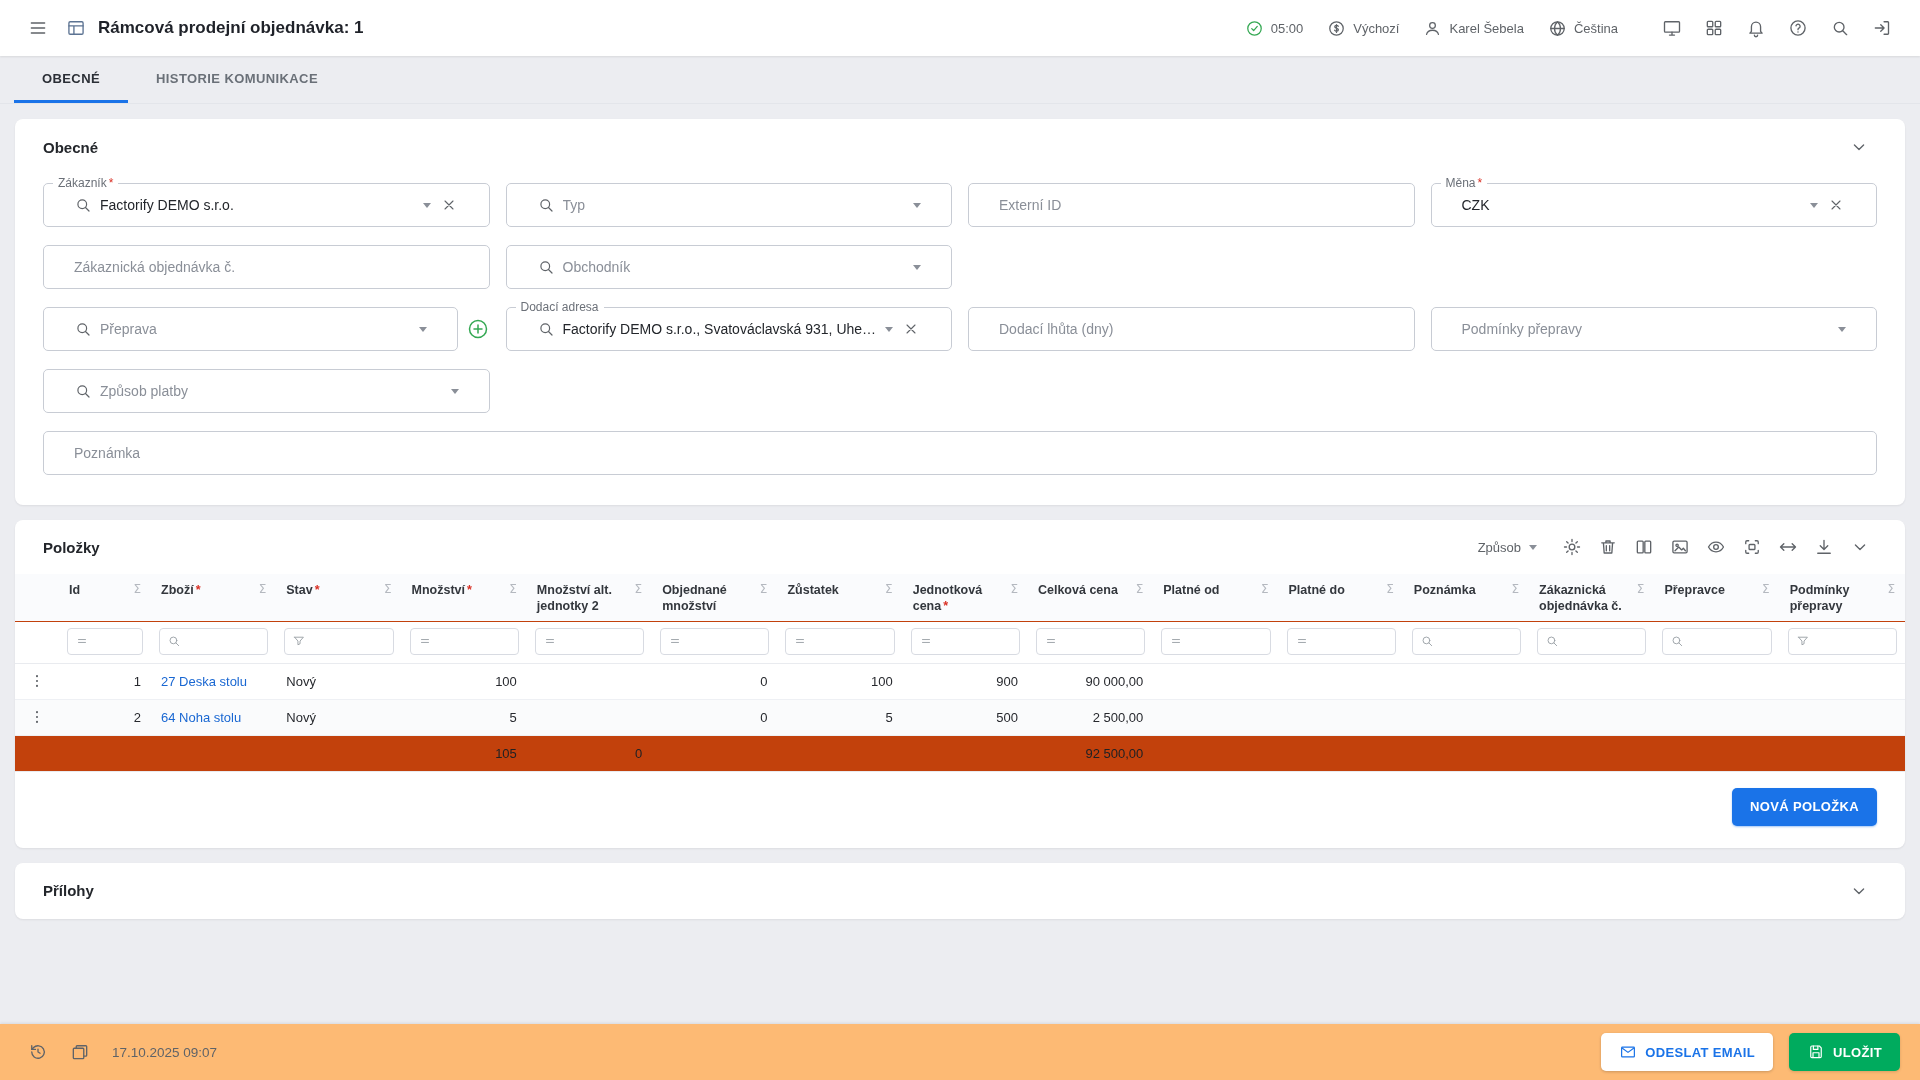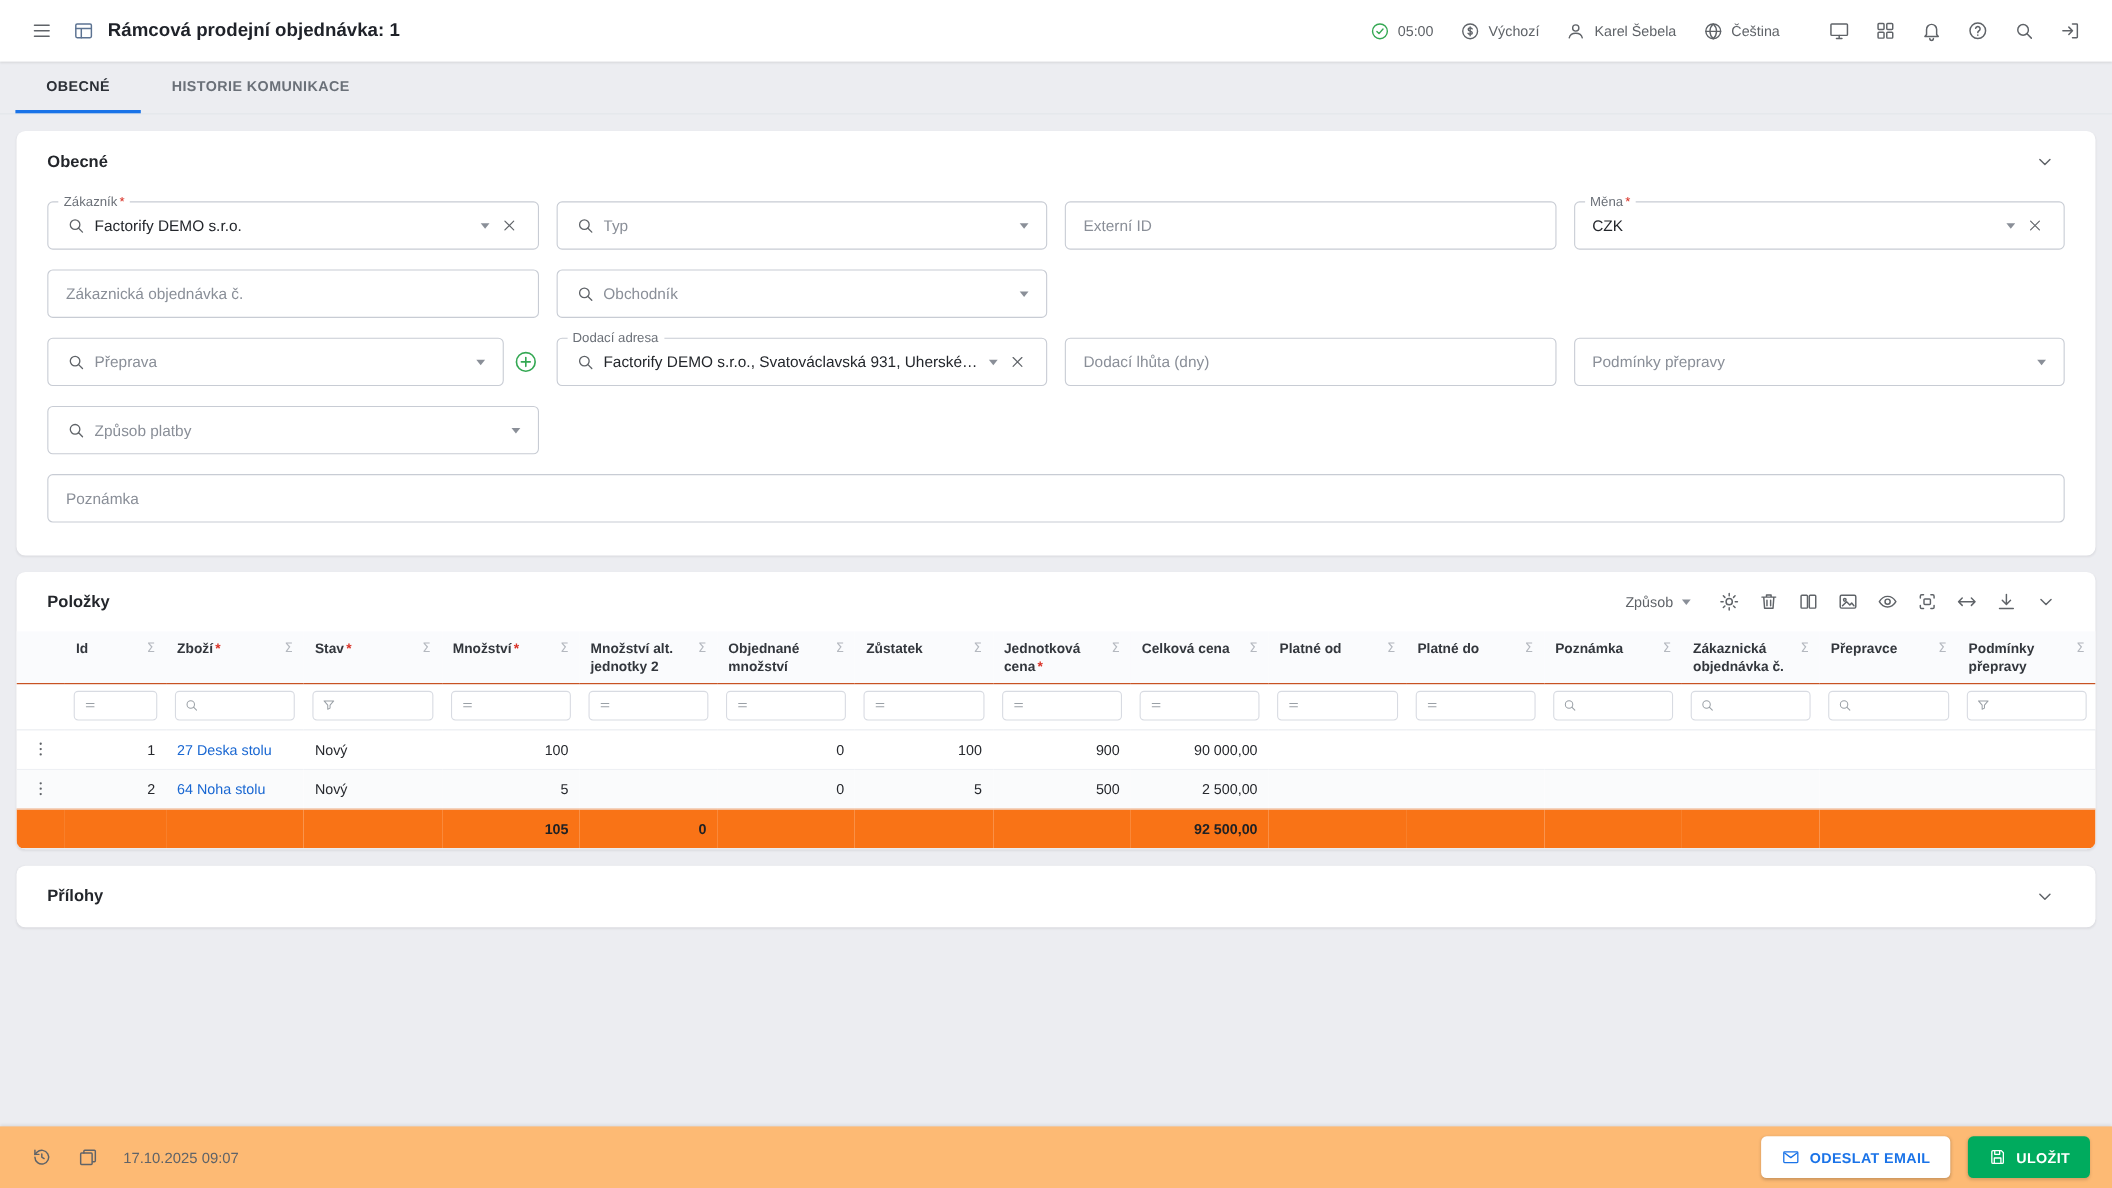--- a/index.html
+++ b/index.html
@@ -33,21 +33,21 @@
 .content{flex:1;overflow:auto;padding:0 15px}
 .card{background:#fff;border-radius:8px;margin-top:15px;box-shadow:0 1px 2px rgba(23,28,38,.08);overflow:hidden}
 .card:last-child{margin-bottom:25px}
 .card-head{display:flex;align-items:center;justify-content:space-between;padding:10px 28px;min-height:52px}
 .card-title{font-size:15px;font-weight:700;color:#23262b}
 
 
 .form-grid{padding:8px 28px 30px;display:flex;flex-direction:column;gap:18px}
 .frow{display:grid;grid-template-columns:repeat(4,1fr);gap:16px}
 .full{grid-column:1/-1}
-.field{position:relative;height:44px;border:1px solid #c8ccd4;border-radius:5px;background:#fff;display:flex;align-items:center;gap:8px;padding:0 16px}
+.field{position:relative;height:44px;border:1px solid #c8ccd4;border-radius:5px;background:#fff;display:flex;align-items:center;gap:8px;padding:0 30px}
 .field .fin{flex:1;min-width:0;border:none;outline:none;font-size:14px;color:#23262b;background:transparent;text-overflow:ellipsis}
 .field .fin::placeholder{color:#8a8f98}
 .field .icon{color:#5f6368}
 .flabel{position:absolute;top:-8px;left:9px;background:#fff;padding:0 5px;font-size:12px;color:#6b7078;display:flex;line-height:1.2;white-space:nowrap}
 .req{color:var(--required,#d93025);margin-left:2px}
 .caret{width:0;height:0;border-left:4.5px solid transparent;border-right:4.5px solid transparent;border-top:5px solid #8a8f98;flex:0 0 auto}
 .xbtn{display:inline-flex;color:#5f6368;padding:2px}
 .xbtn .icon svg{width:16px;height:16px}
 .field-with-add{display:flex;align-items:center;gap:8px}
 .field-with-add .field{flex:1}
@@ -66,21 +66,21 @@
 .hlabel{flex:1;line-height:1.3;white-space:normal}
 .sigma{color:#b4b8bf;font-weight:400;font-size:12px;cursor:pointer;font-family:"DejaVu Sans",sans-serif}
 .items tr.filters td{padding:6px 8px 8px;border-bottom:1px solid #e9ebef;background:#fff}
 .filter-box{display:flex;align-items:center;gap:5px;height:27px;border:1px solid #d8dbe2;border-radius:4px;padding:0 7px;color:#9aa0a6;background:#fff}
 .filter-box .icon svg{width:14px;height:14px}
 .finput{flex:1;min-width:0;border:none;outline:none;font-size:12.5px;background:transparent}
 .items tbody td{height:36px;padding:0 10px;border-bottom:1px solid #eef0f4;color:#27292e;overflow:hidden;text-overflow:ellipsis;white-space:nowrap}
 .items tbody tr:nth-child(even) td{background:#fafbfc}
 .items td.num{text-align:right}
 .link{color:var(--link,#1967d2);cursor:pointer}
-.items tfoot td{height:36px;padding:0 10px;font-weight:700;border-bottom:1px solid #e9ebef;background:#f97316}
+.items tfoot td{height:36px;padding:0 10px;font-weight:400;border-bottom:1px solid #e9ebef;background:#c2410c}
 .items .menu-th,.items .menu-td{padding:0!important;text-align:center}
 .dots{color:#5f6368;display:inline-flex;align-items:center;justify-content:center;width:28px;height:28px}
 .dots .icon svg{width:18px;height:18px}
 .items-foot{display:flex;justify-content:flex-end;padding:16px 28px 22px}
 .btn{display:inline-flex;align-items:center;gap:8px;font-size:13px;font-weight:700;letter-spacing:.35px;border-radius:5px;padding:0 18px;height:38px}
 .btn.primary{background:var(--primary,#1a73e8);color:#fff;box-shadow:0 1px 2px rgba(26,115,232,.4)}
 
 
 .attach-body{display:flex;gap:16px;align-items:center;padding:6px 28px 30px}
 .dropzone{flex:2;height:46px;border:1px dashed #c3c7cf;border-radius:6px;display:flex;align-items:center;justify-content:center;gap:9px;color:#80868e;font-size:14px;cursor:pointer}
@@ -793,20 +793,23 @@
               <td></td>
               <td></td>
               <td></td>
               <td></td>
               <td></td>
               <td></td>
             </tr>
         </tfoot>
       </table>
 
+      <div class="items-foot">
+        <button class="btn primary">NOVÁ POLOŽKA</button>
+      </div>
     </section>
 
     <section class="card">
       <div class="card-head">
         <h2 class="card-title">Přílohy</h2>
         <button class="ibtn">
           <span class="icon">
               <svg viewBox="0 0 24 24">
                 <path d="M6.5 9.5l5.5 5.5 5.5-5.5"></path>
               </svg>

